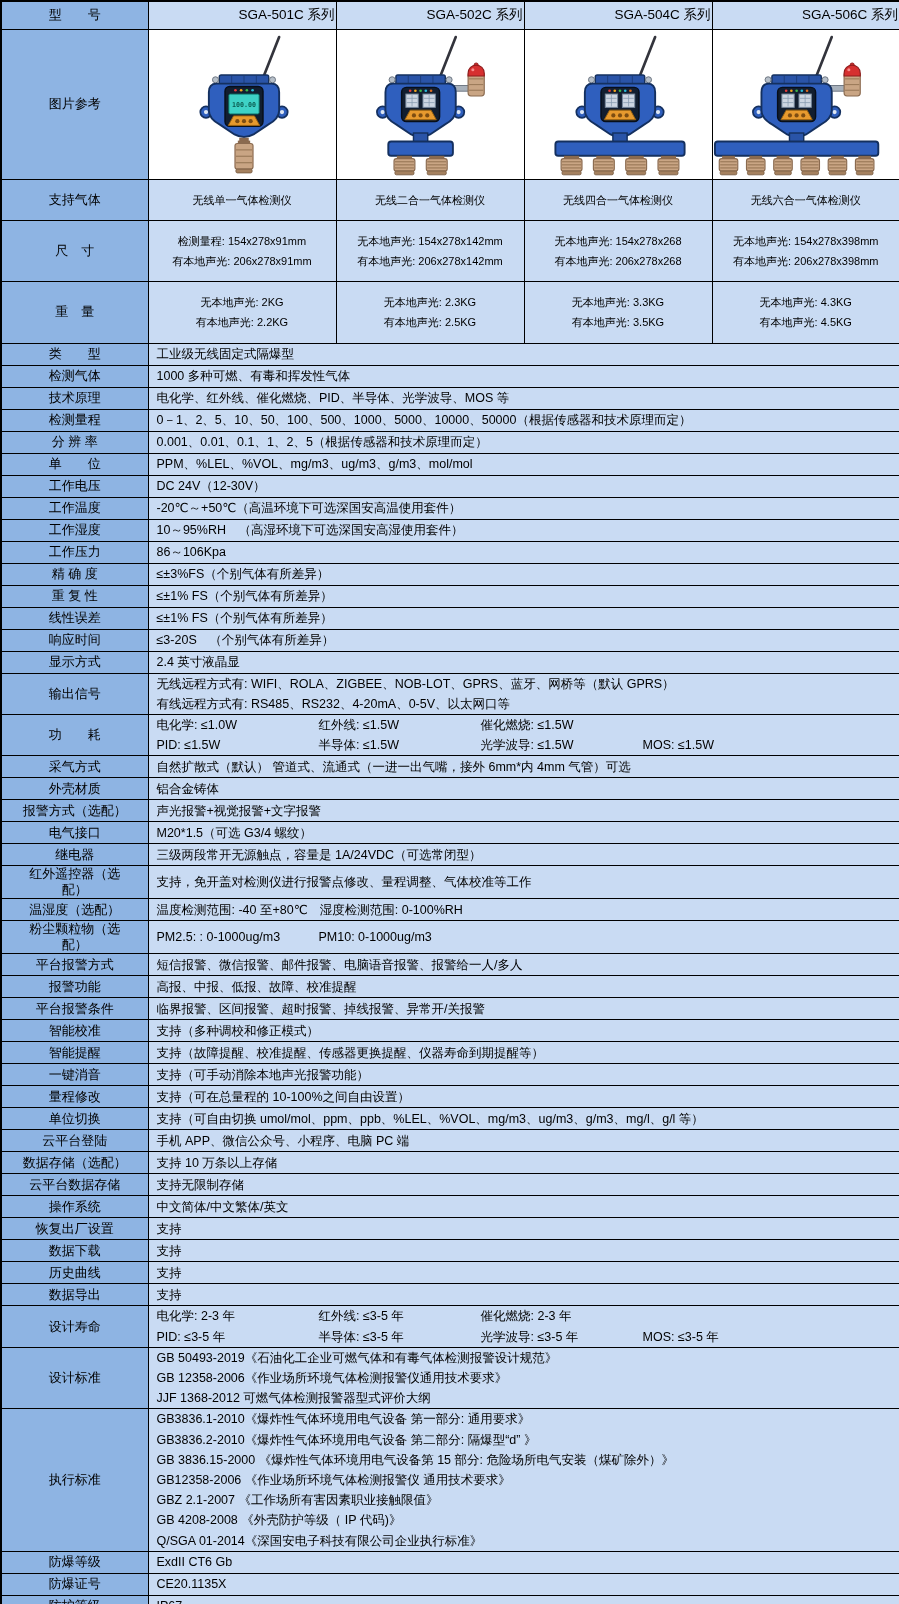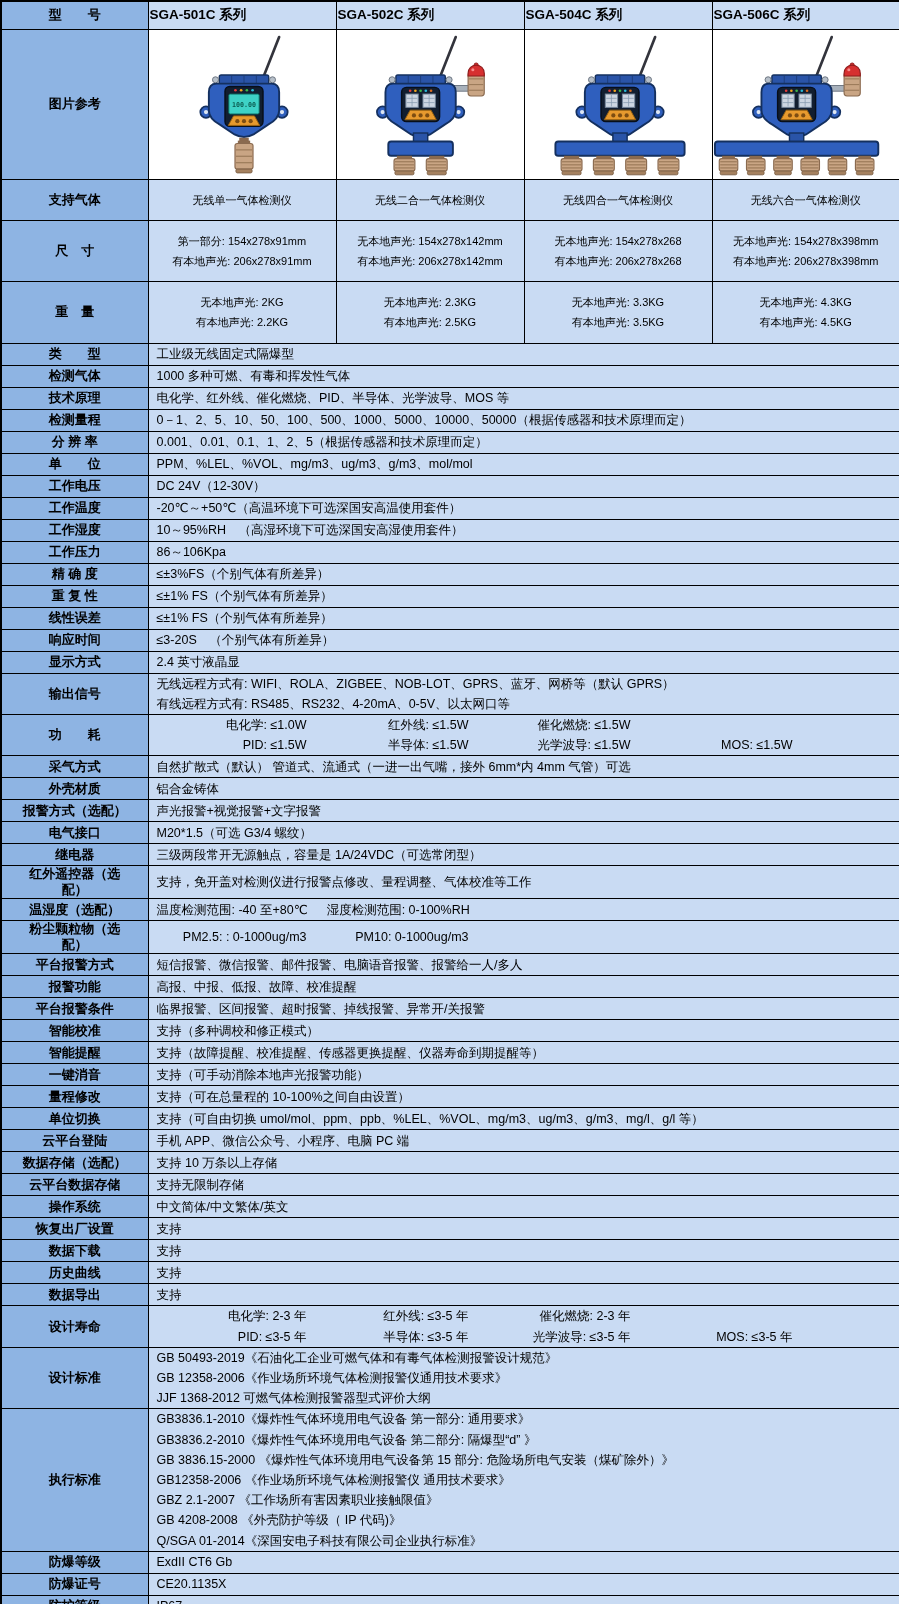--- a/index.html
+++ b/index.html
@@ -8,29 +8,29 @@
     --img-bg:#FFFFFF;
     --border:#000000;
     --text:#000000;
   }
   *{box-sizing:border-box;}
   html,body{margin:0;padding:0;background:#fff;}
   body{font-family:"Liberation Sans","DejaVu Sans",sans-serif;color:var(--text);}
   .page{width:899px;}
   table.spec{width:899px;border-collapse:collapse;table-layout:fixed;border:2px solid var(--border);}
   table.spec td{border:1.5px solid var(--border);overflow:hidden;vertical-align:middle;}
-  td.lbl{background:var(--label-bg);font-weight:bold;font-size:13px;text-align:center;padding:0 19px;line-height:16px;}
-  td.model{background:var(--cell-bg);font-weight:bold;font-size:13.5px;text-align:left;}
+  td.lbl{background:var(--label-bg);font-weight:normal;font-size:13px;text-align:center;padding:0 19px;line-height:16px;}
+  td.model{background:var(--cell-bg);font-weight:normal;font-size:13.5px;text-align:right;}
   td.ctr{background:var(--cell-bg);font-size:11px;text-align:center;padding:10px 2px;}
   td.full{background:var(--cell-bg);font-size:12.5px;text-align:left;padding:0 8px;}
   td.img-cell{background:var(--img-bg);text-align:right;padding:0;height:150px;}
   tr.h-head{height:28px;}
   tr.h-std{height:22px;}
   .line{line-height:20.2px;white-space:nowrap;}
-  .seg{display:inline-block;min-width:150px;margin-right:12px;text-align:right;}
+  .seg{display:inline-block;min-width:150px;margin-right:12px;}
   svg.detector{vertical-align:middle;}
 </style>
 </head>
 <body>
 
 <div class="page">
   <table class="spec">
     <colgroup>
       <col style="width:147px">
         <col style="width:188px">
@@ -324,21 +324,21 @@
           <td class="ctr">
             <div class="line">无线四合一气体检测仪</div>
           </td>
           <td class="ctr">
             <div class="line">无线六合一气体检测仪</div>
           </td>
         </tr>
         <tr class="h-std">
           <td class="lbl">尺　寸</td>
           <td class="ctr">
-            <div class="line">第一部分: 154x278x91mm</div>
+            <div class="line">检测量程: 154x278x91mm</div>
             <div class="line">有本地声光: 206x278x91mm</div>
           </td>
           <td class="ctr">
             <div class="line">无本地声光: 154x278x142mm</div>
             <div class="line">有本地声光: 206x278x142mm</div>
           </td>
           <td class="ctr">
             <div class="line">无本地声光: 154x278x268</div>
             <div class="line">有本地声光: 206x278x268</div>
           </td>

